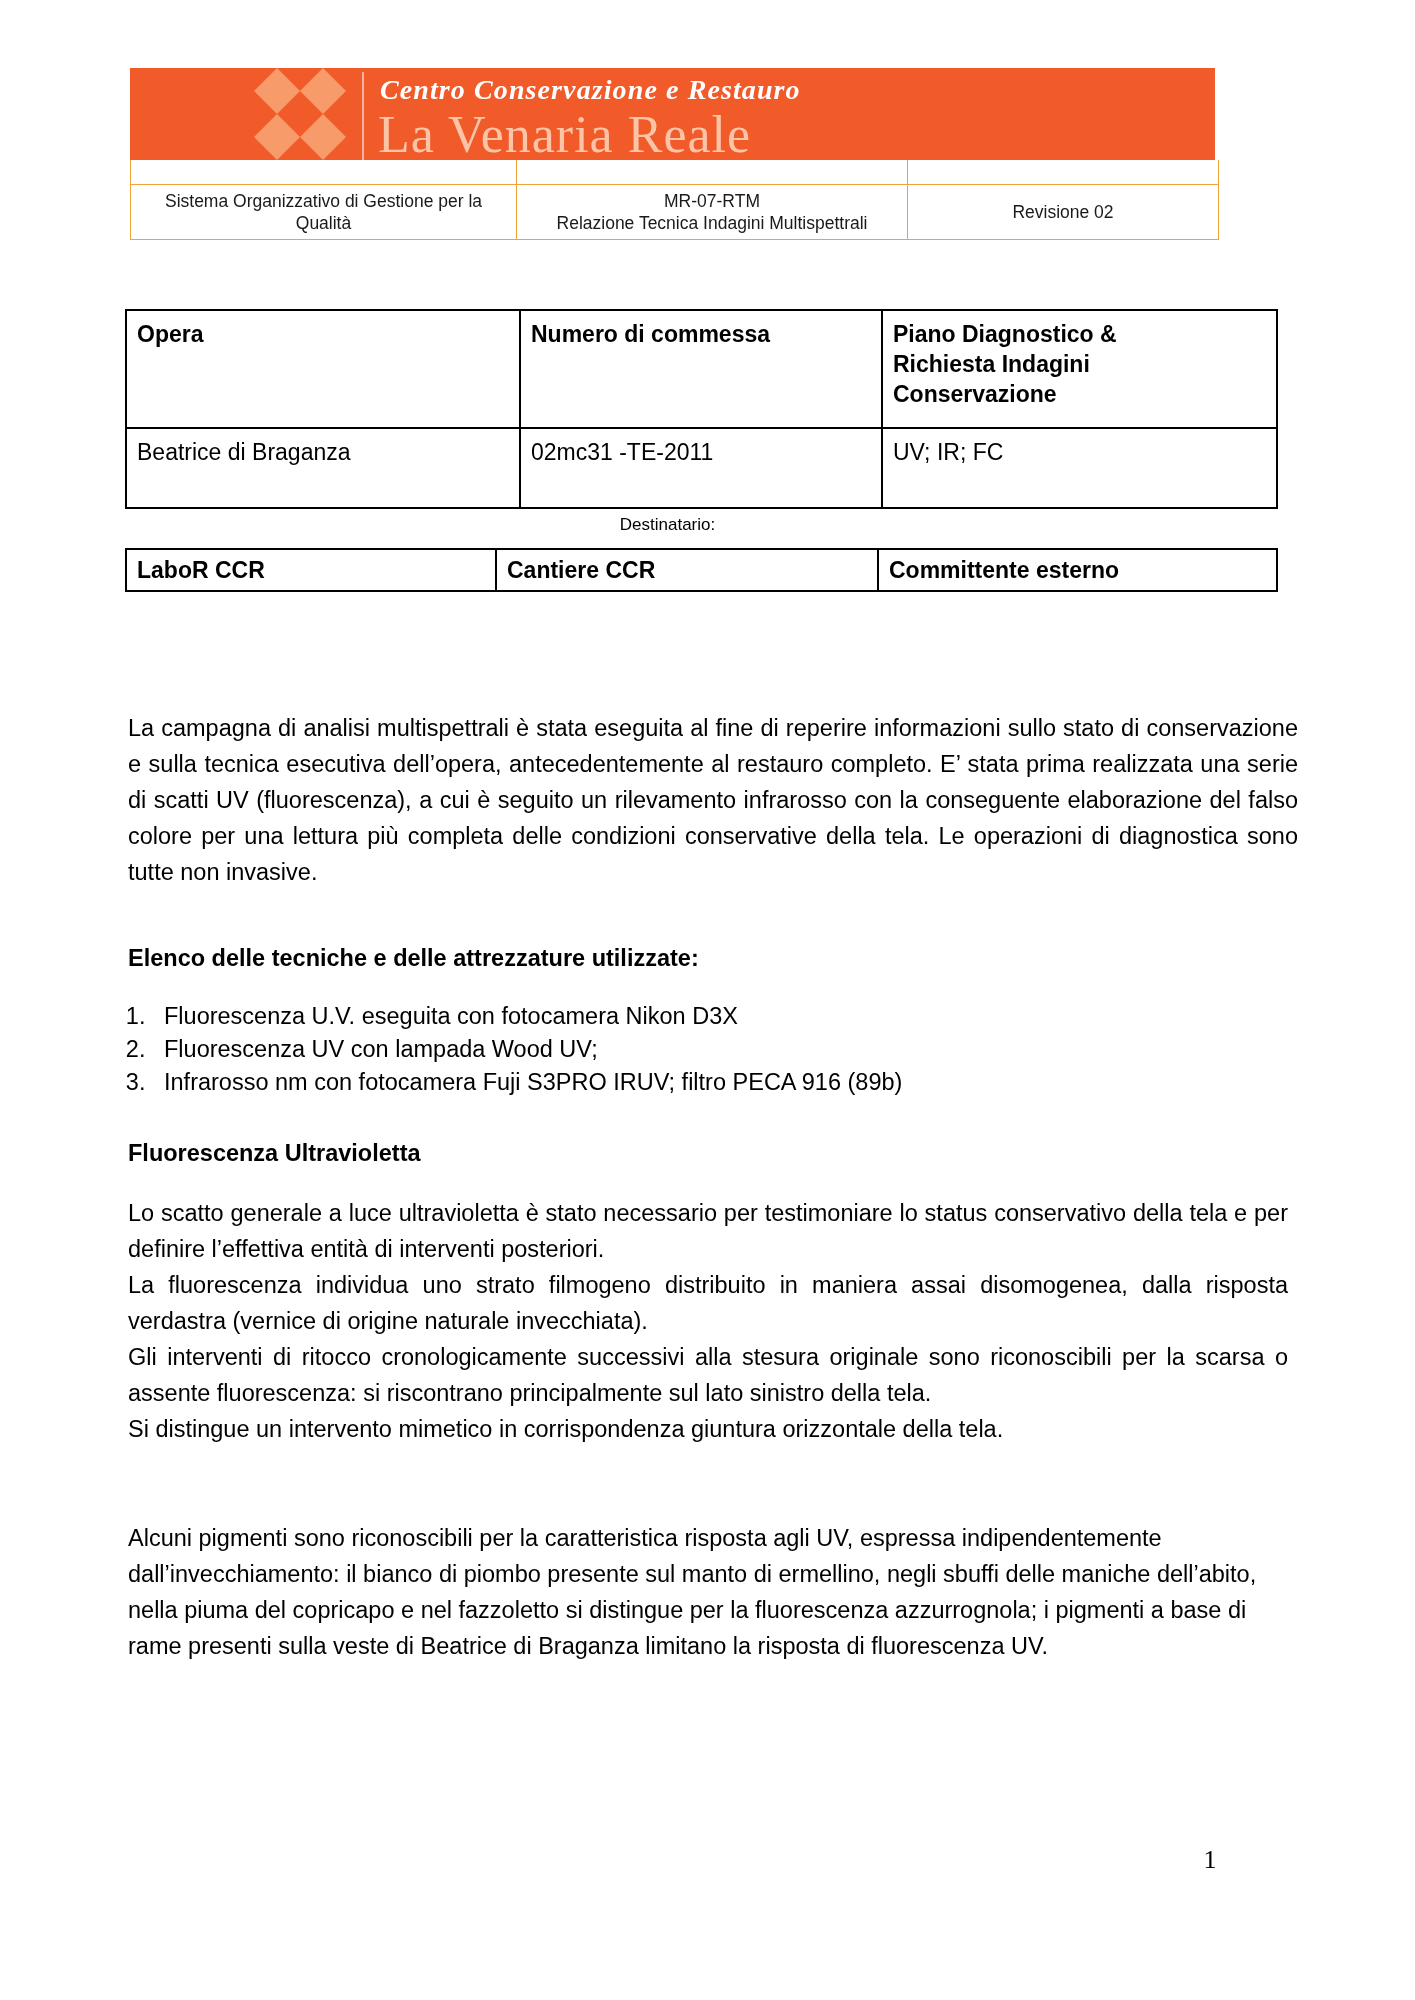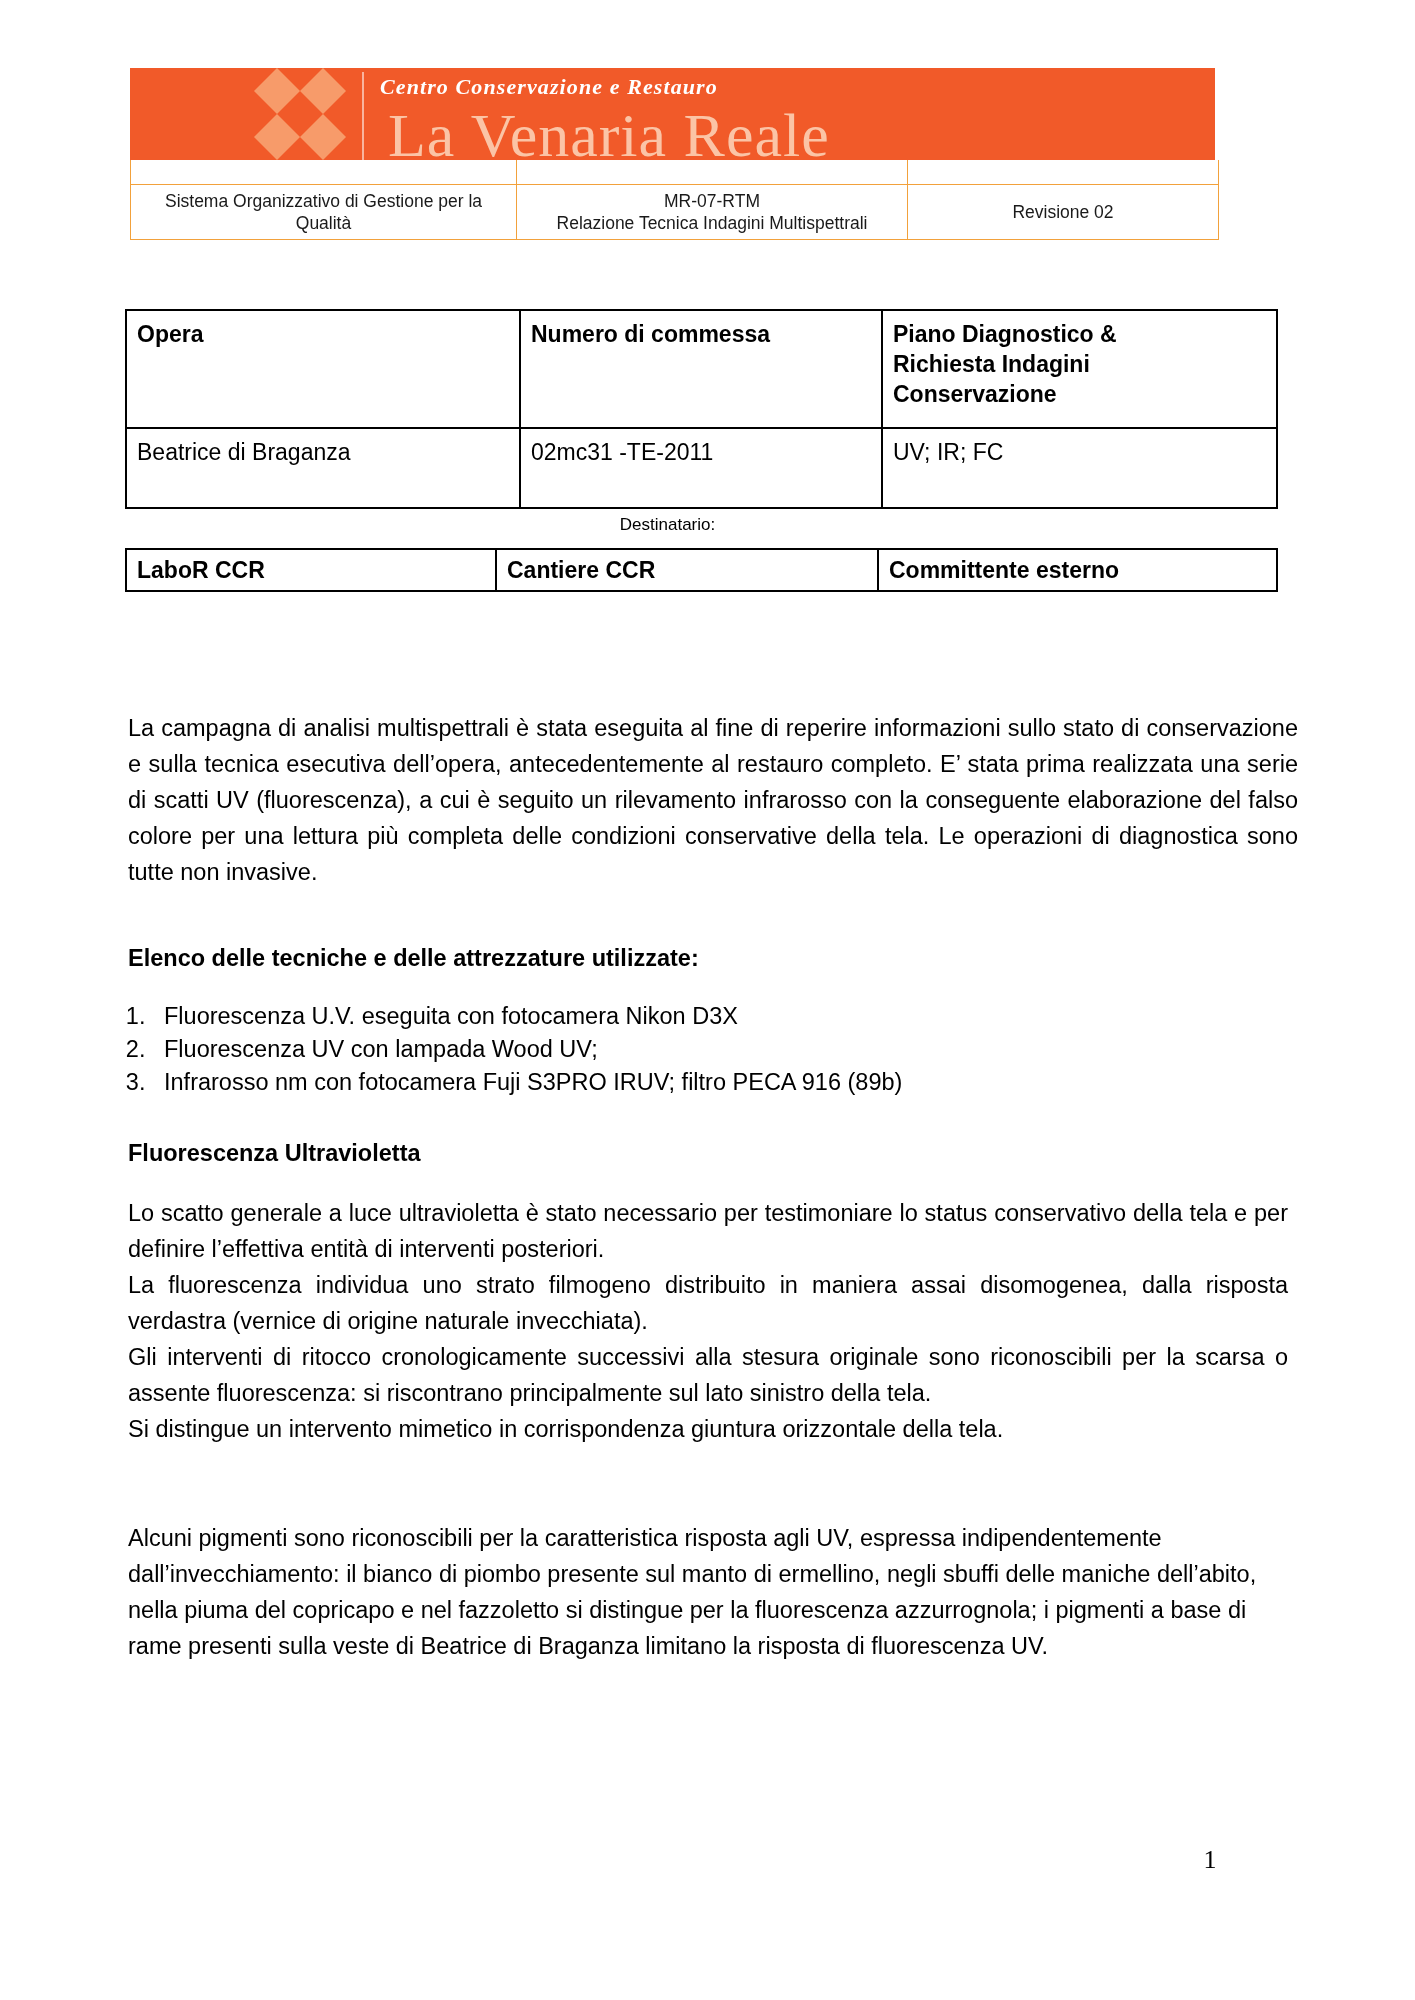--- a/index.html
+++ b/index.html
@@ -46,36 +46,35 @@
     height: 88px;
     background: rgba(255,255,255,0.55);
   }
   .logo-title-1 {
     position: absolute;
     left: 250px;
     top: 6px;
     font-family: "Liberation Serif", serif;
     font-style: italic;
     font-weight: bold;
-    font-size: 22px;
+    font-size: 28px;
     letter-spacing: 1.1px;
     color: #ffffff;
     white-space: nowrap;
   }
   .logo-title-2 {
     position: absolute;
     left: 248px;
     top: 36px;
     font-family: "Liberation Serif", serif;
-    font-size: 62px;
+    font-size: 52px;
     line-height: 62px;
     letter-spacing: 1px;
     color: #FBC4A6;
     white-space: nowrap;
-    margin-left: 10px;
   }
 
   
   .header-table {
     position: absolute;
     left: 130px;
     top: 160px;
     width: 1085px;
     border-collapse: collapse;
     table-layout: fixed;

